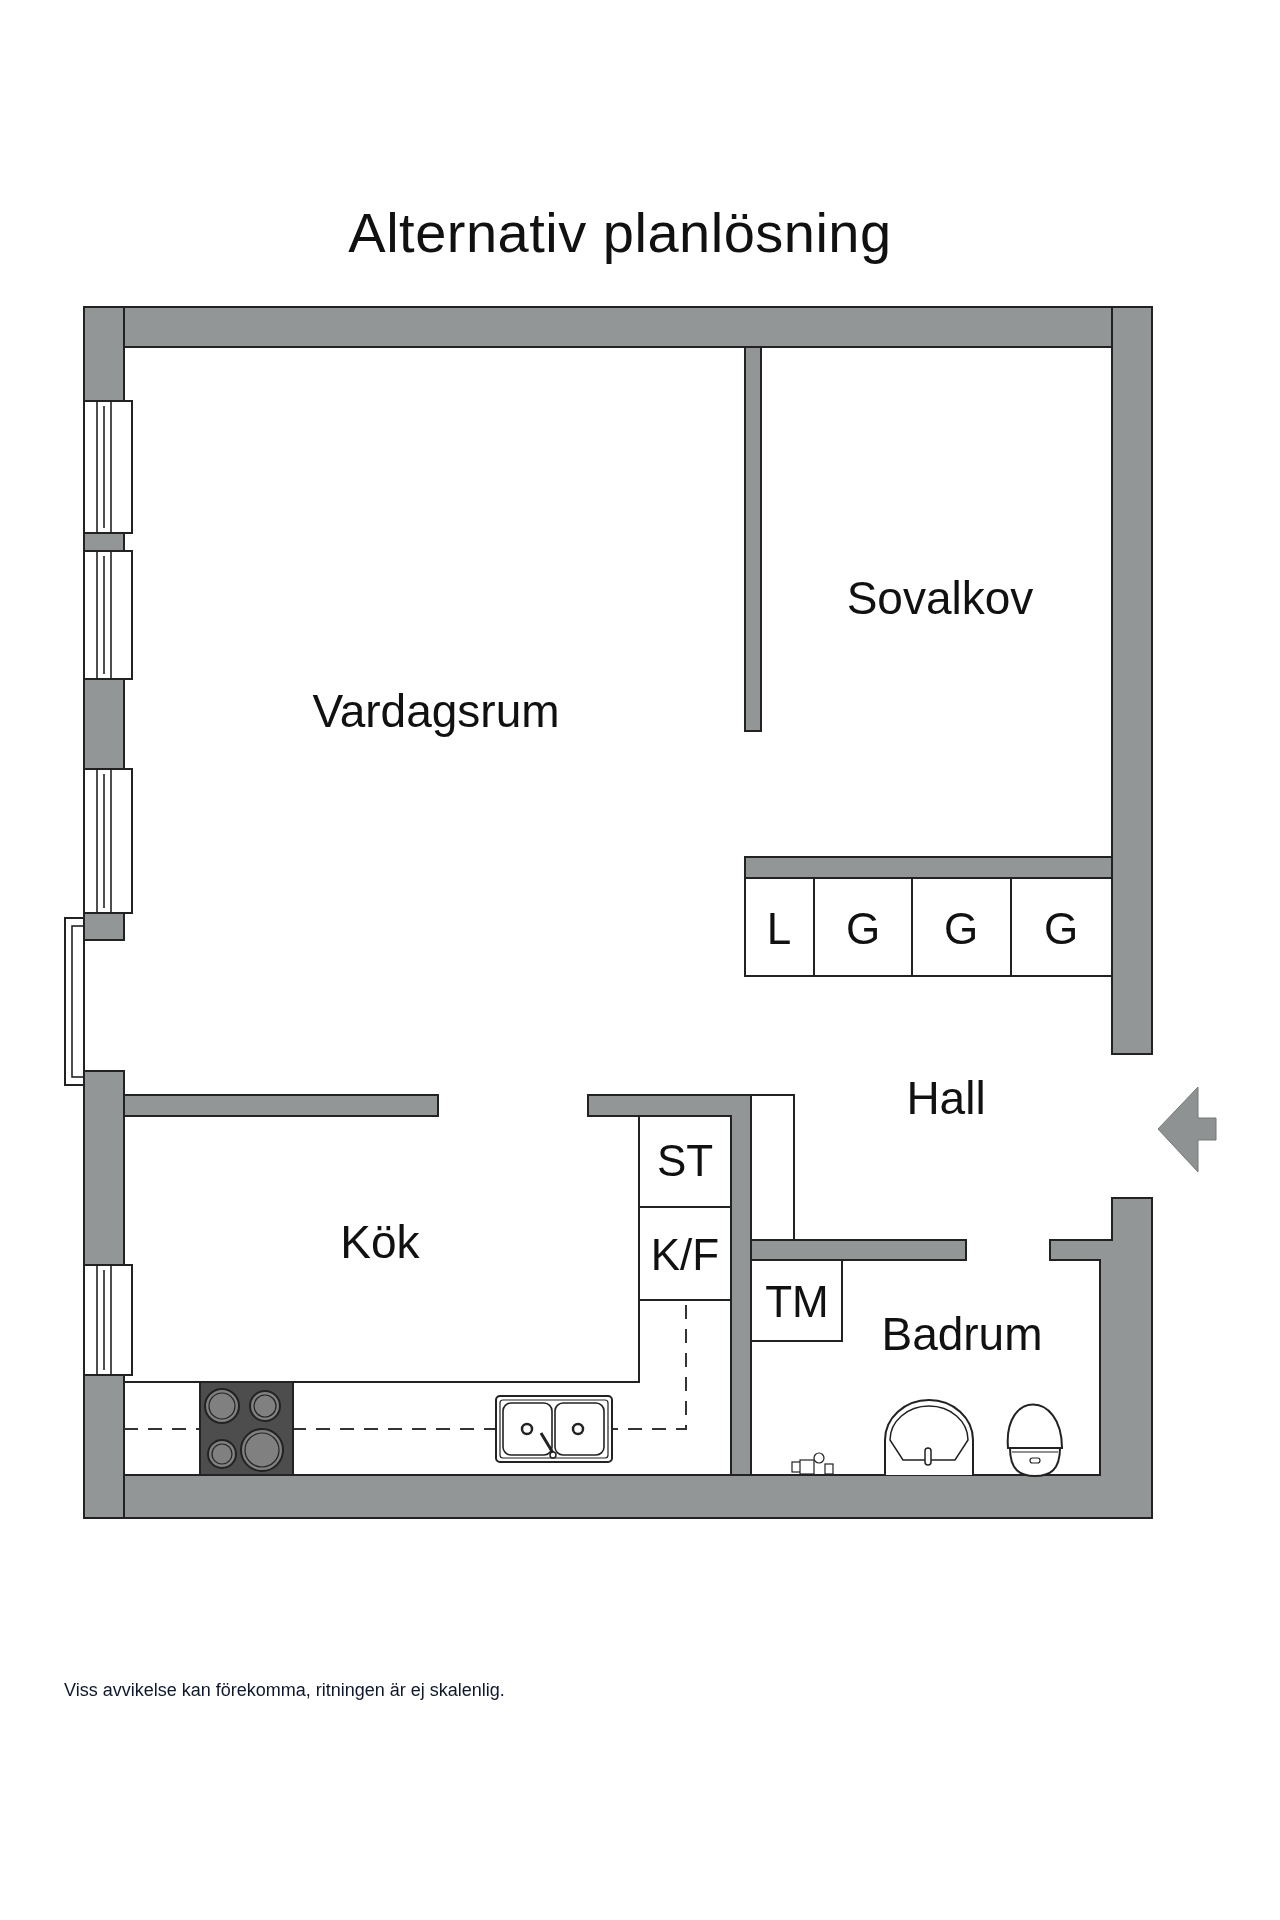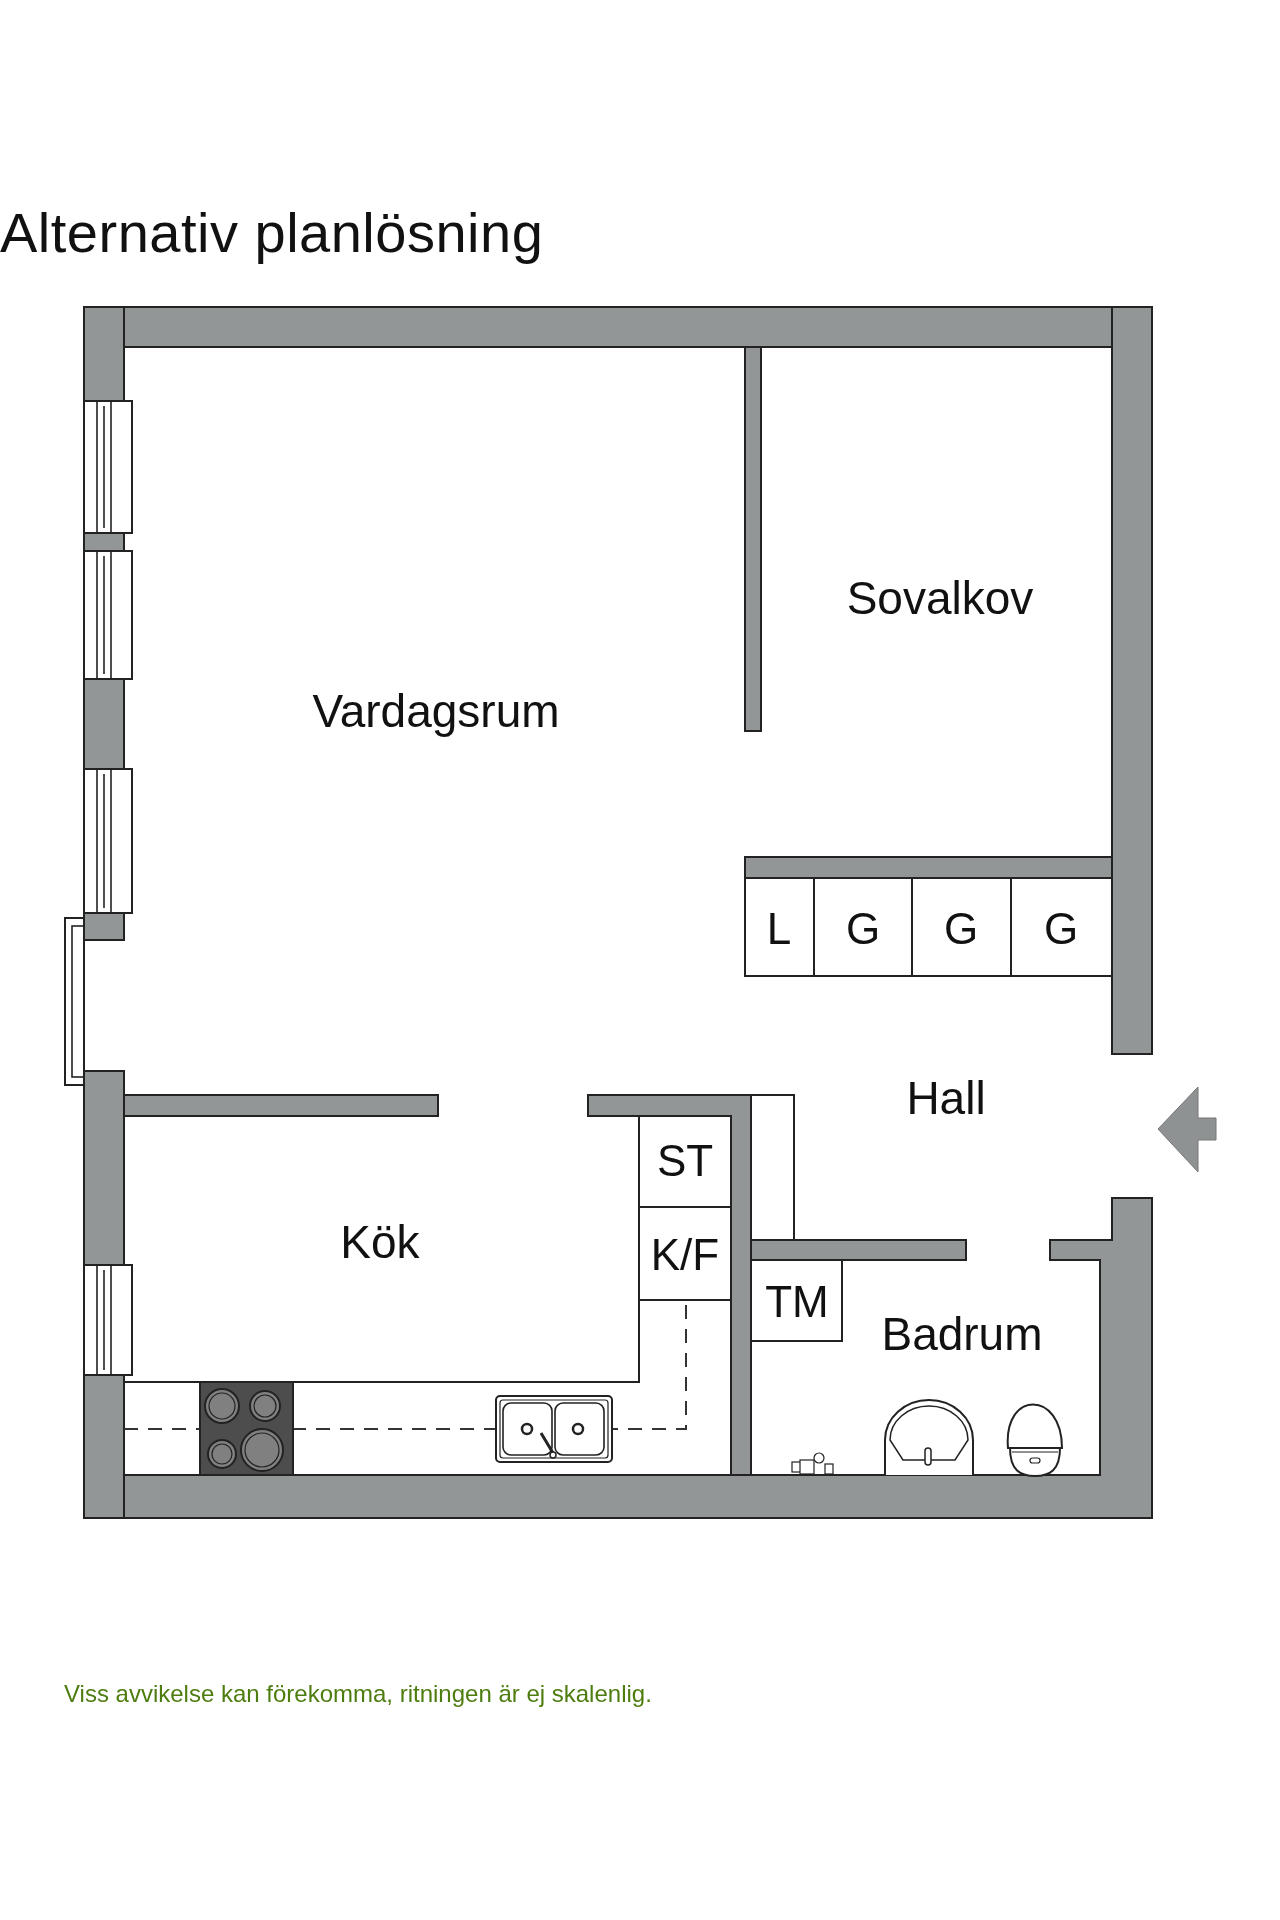--- a/index.html
+++ b/index.html
@@ -1,27 +1,27 @@
 <!DOCTYPE html>
 <html><head>
 <meta charset="utf-8">
 <style>
   html, body { margin: 0; padding: 0; background: #ffffff; }
   body { width: 1280px; height: 1920px; position: relative; overflow: hidden;
          font-family: "Liberation Sans", "DejaVu Sans", sans-serif; color: #111; }
-  .title { position: absolute; left: 0; width: 1240px; top: 200px; 
+  .title { position: absolute; left: 0; width: 1240px; top: 200px; text-align: center;
            font-size: 56px; font-weight: normal; letter-spacing: 0.5px; }
   .plan { position: absolute; left: 0; top: 0; width: 1280px; height: 1920px; }
   .wall { fill: #939696; stroke: #222; stroke-width: 2; }
   .line { fill: #fff; stroke: #222; stroke-width: 2; }
   .thin { fill: none; stroke: #222; stroke-width: 1.6; }
   .dash { fill: none; stroke: #333; stroke-width: 2; stroke-dasharray: 14 10; }
   .room-label { font-family: "Liberation Sans", "DejaVu Sans", sans-serif; font-size: 46px; fill: #111; }
   .cab-label { font-family: "Liberation Sans", "DejaVu Sans", sans-serif; font-size: 44px; fill: #111; }
-  .footnote { position: absolute; left: 64px; top: 1680px; font-size: 24px; color: #4d7c0f; }
+  .footnote { position: absolute; left: 64px; top: 1680px; font-size: 18px; color: #0f172a; }
 </style>
 </head>
 <body>
 
 <div class="title">Alternativ planlösning</div>
 
 <svg class="plan" viewBox="0 0 1280 1920" xmlns="http://www.w3.org/2000/svg">
 
   <g>
 

